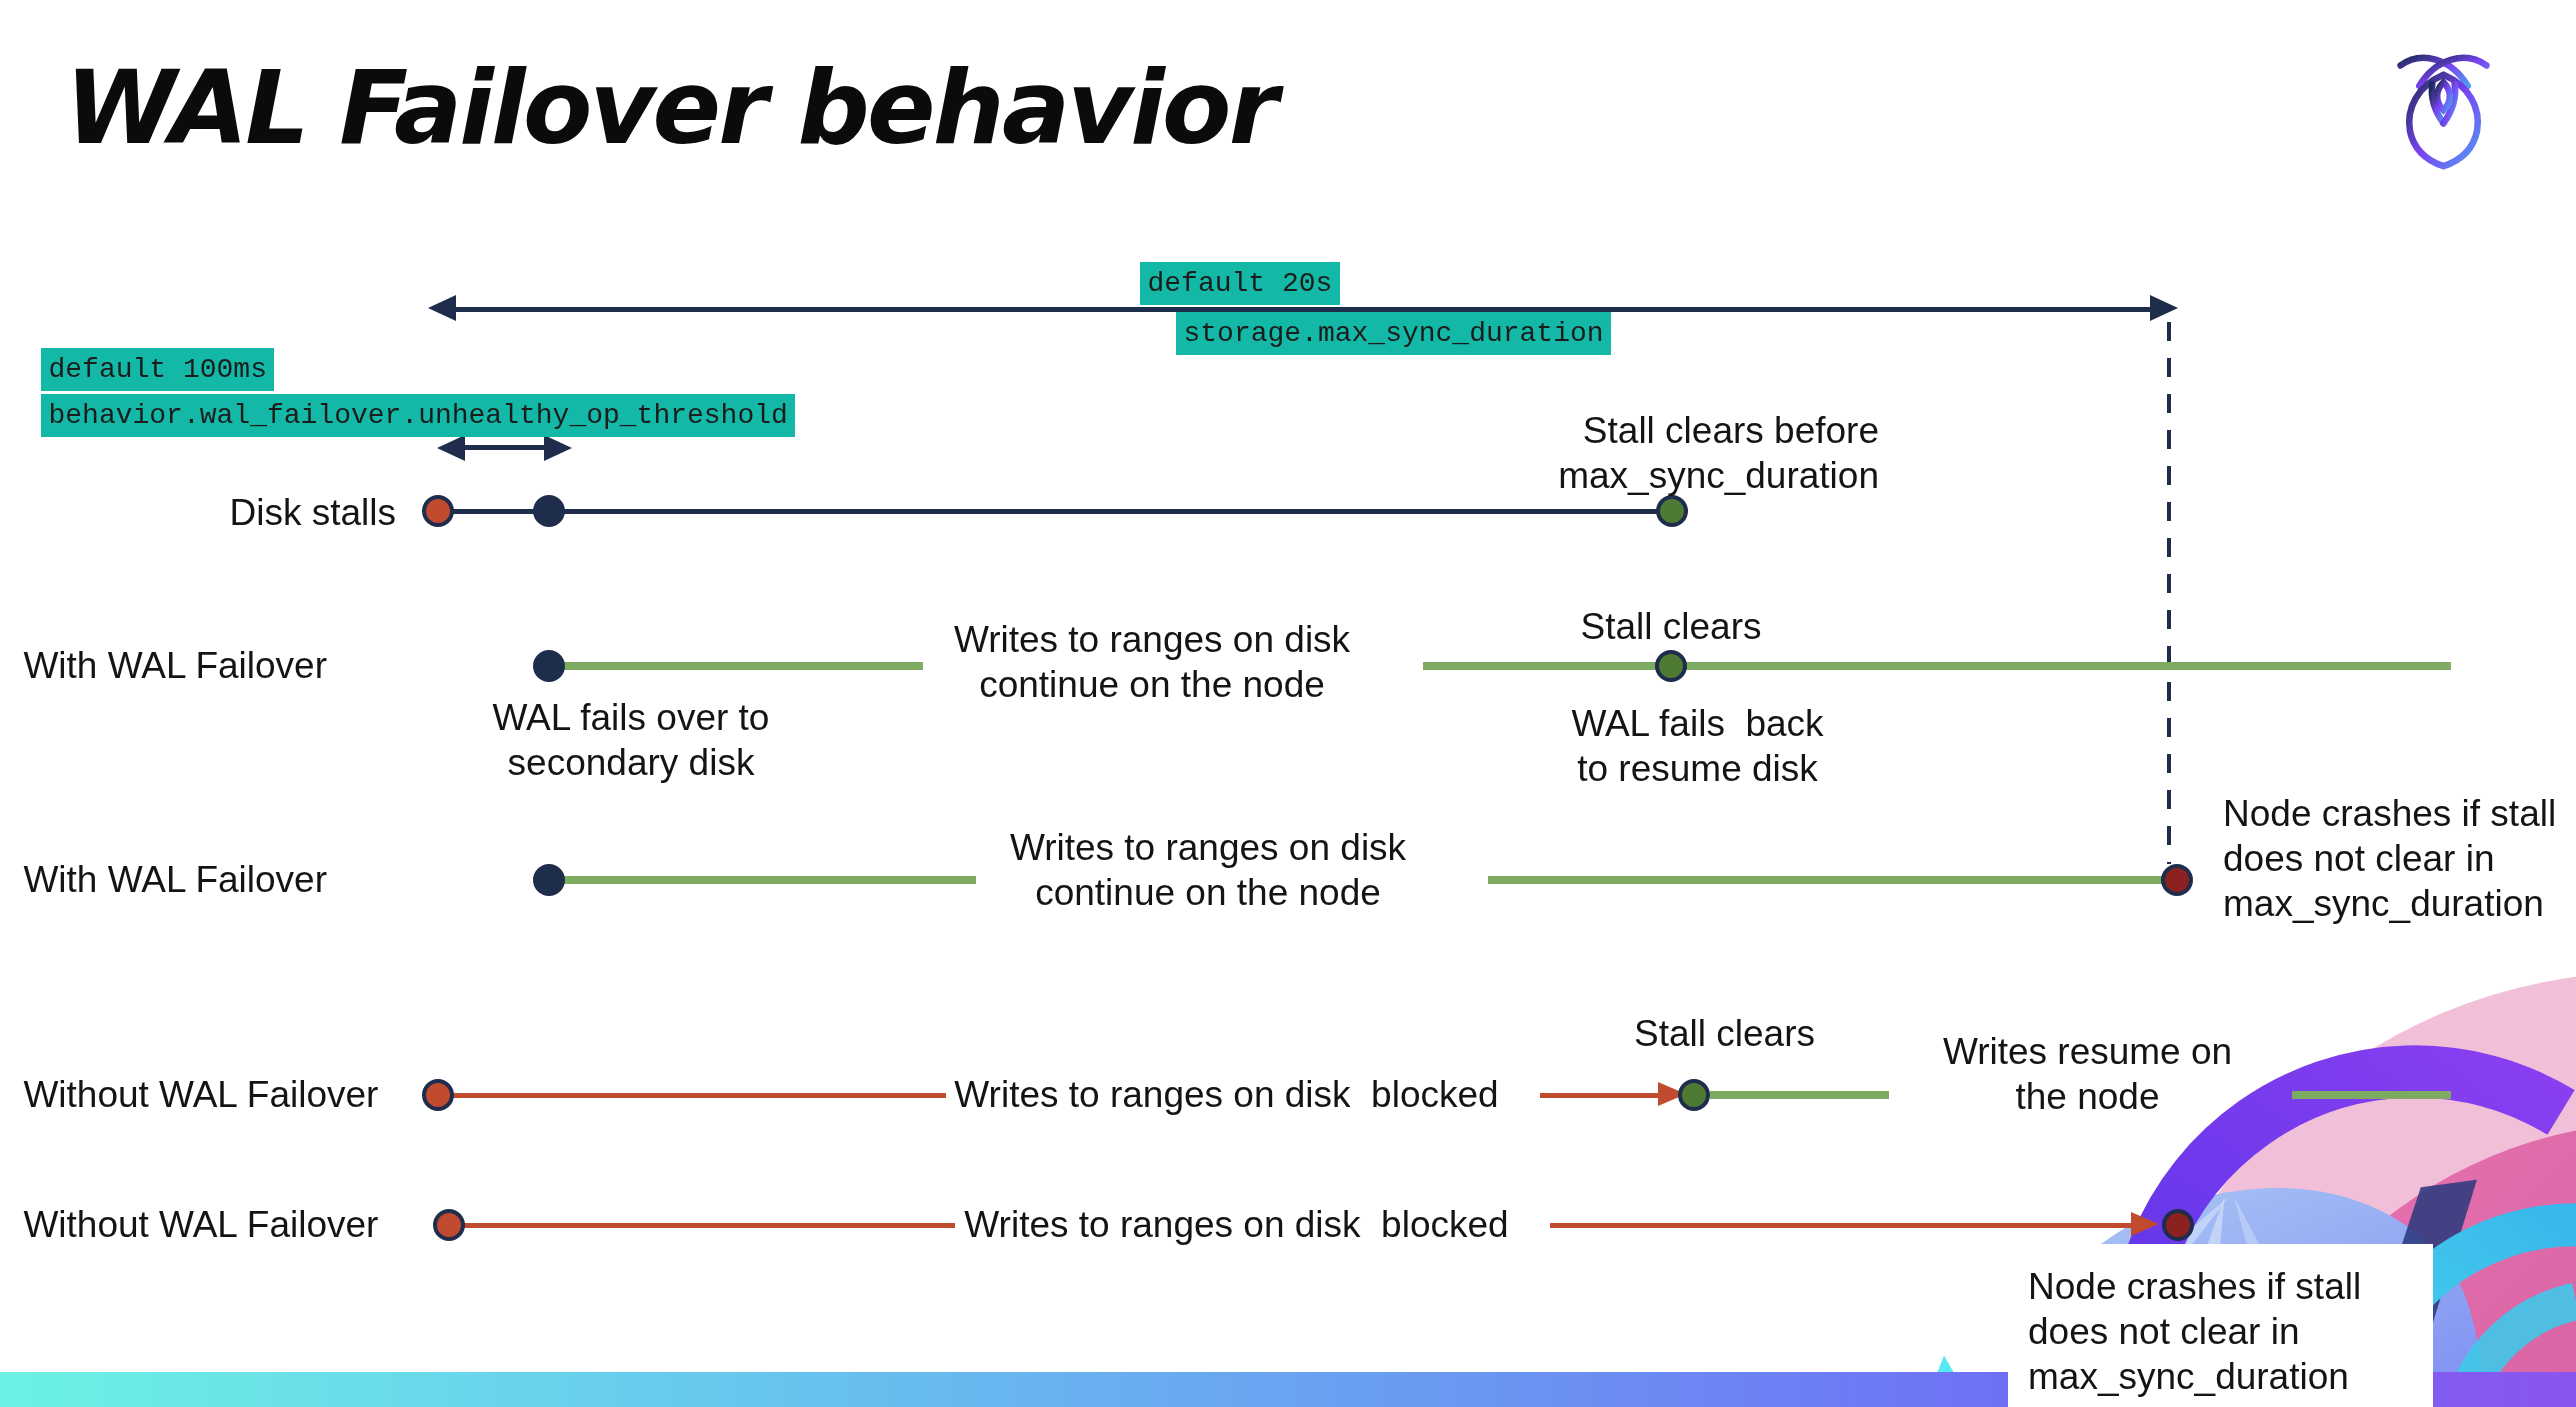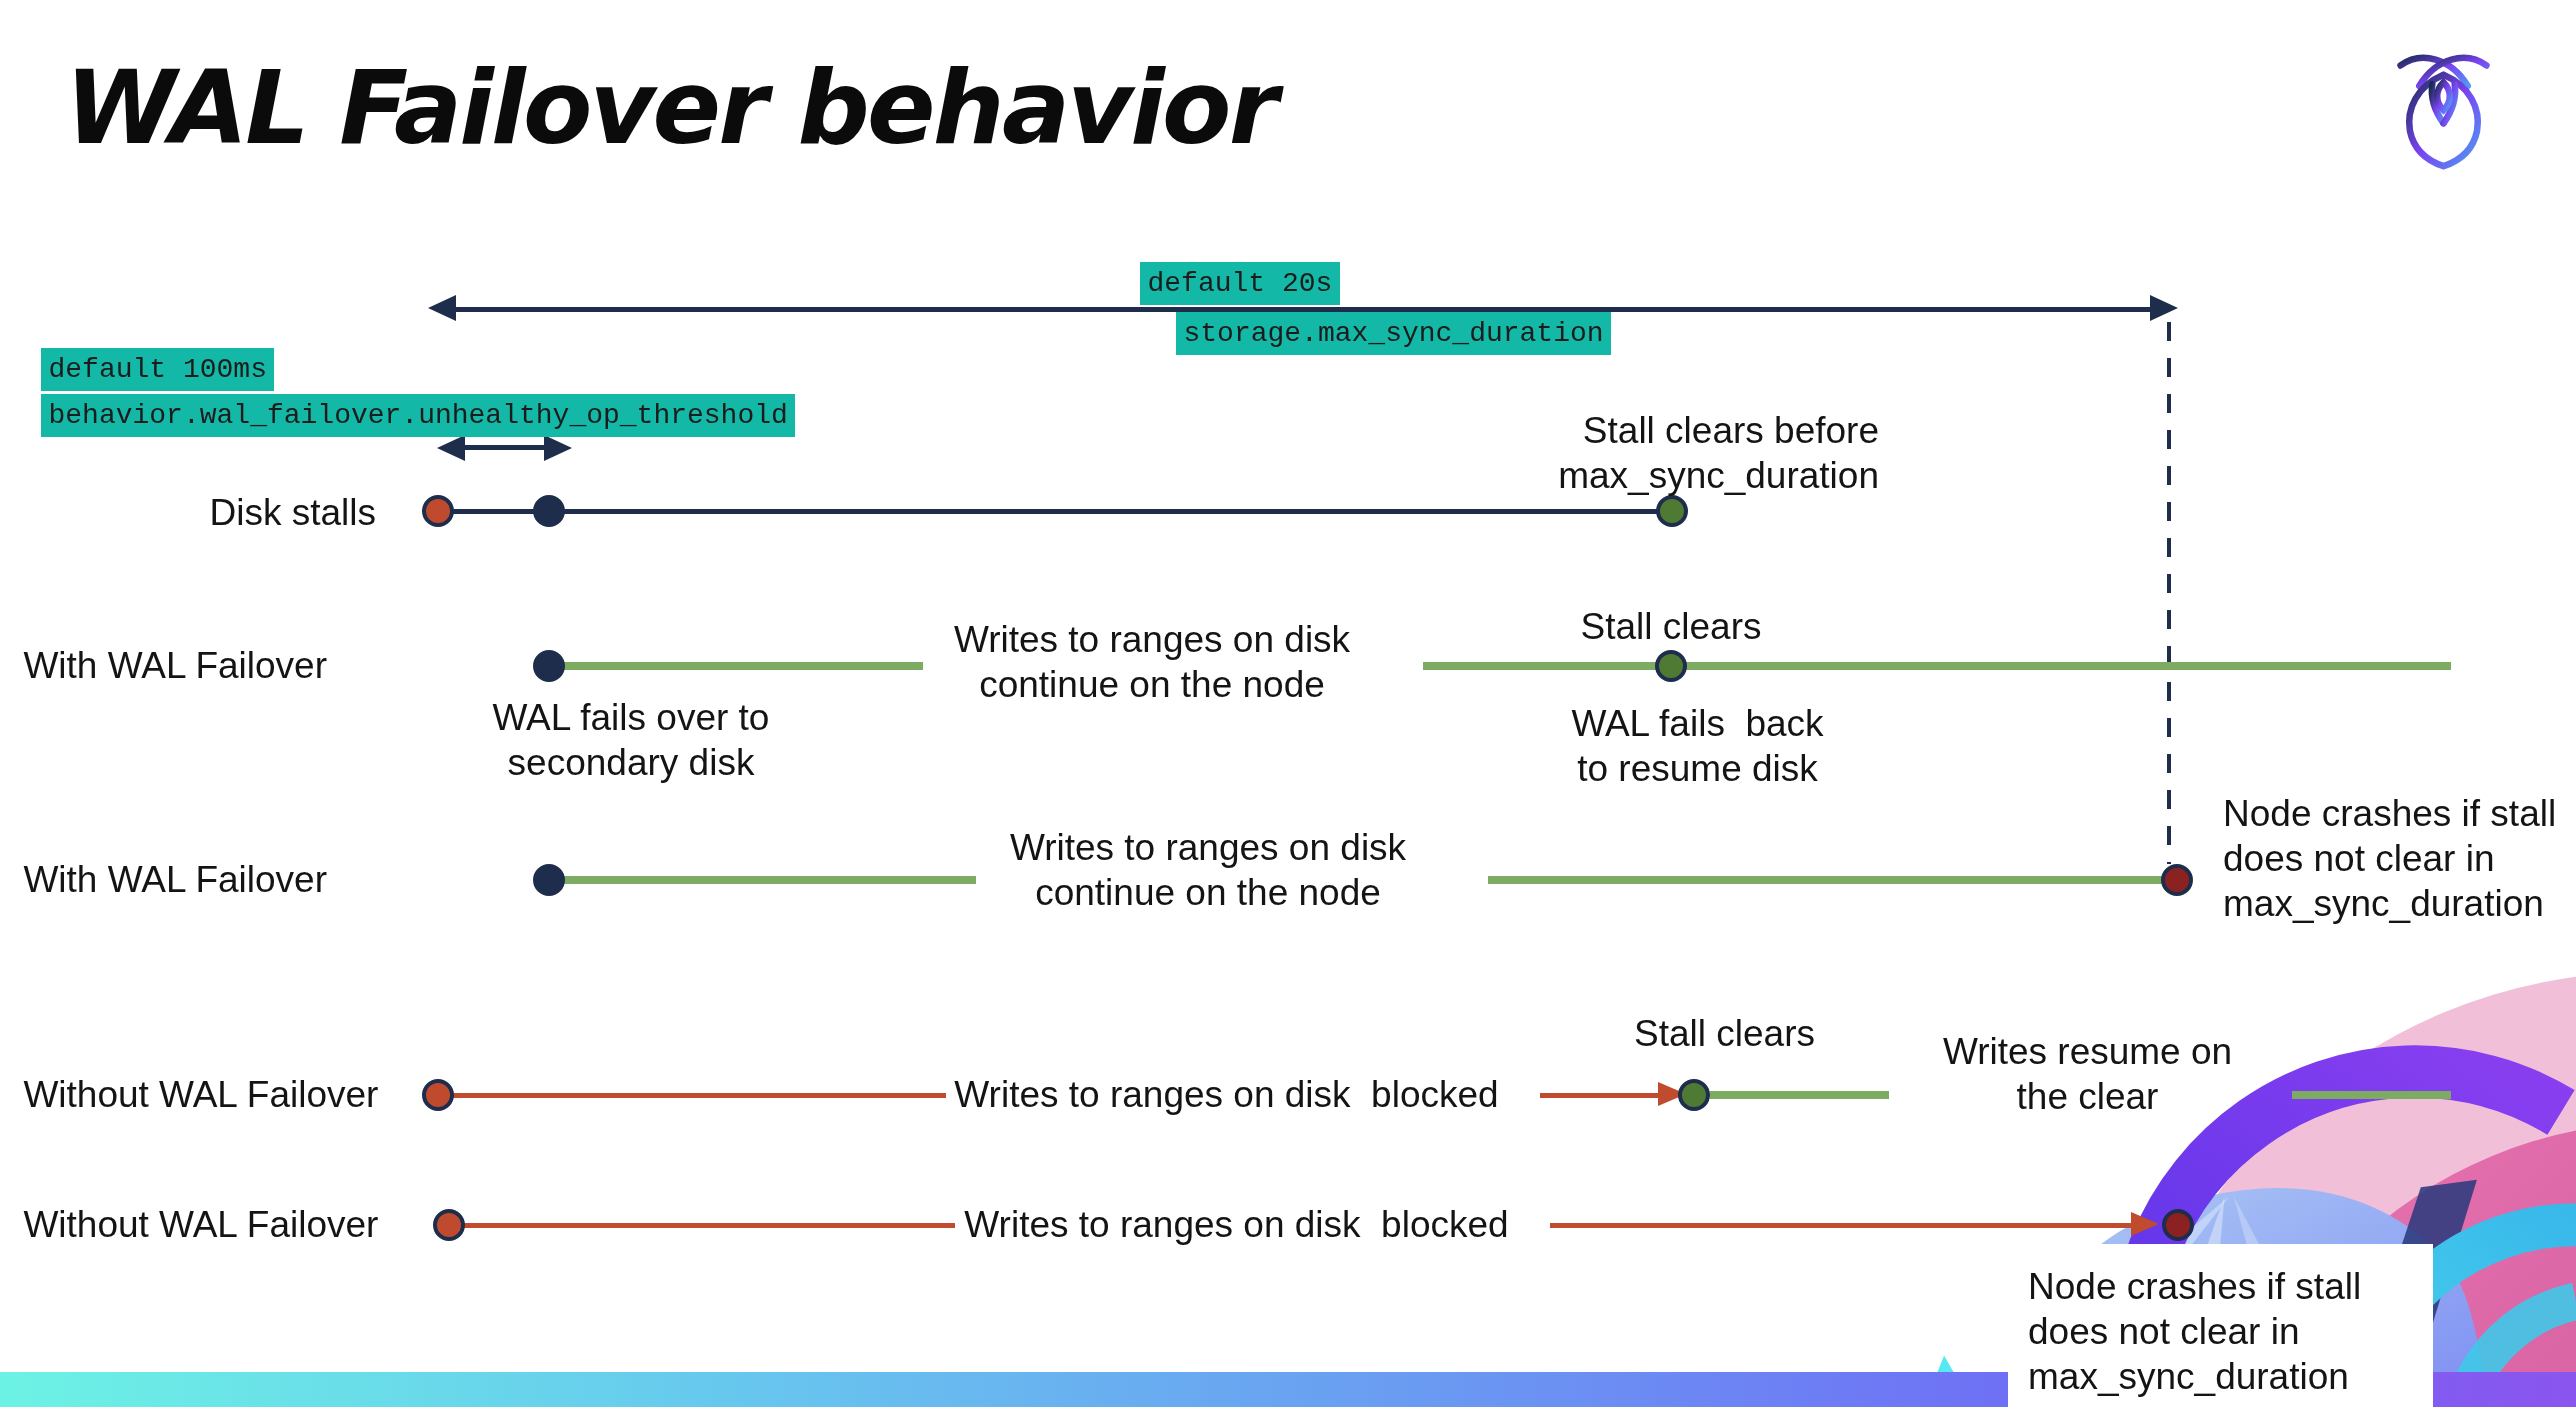--- a/index.html
+++ b/index.html
@@ -69,21 +69,21 @@
   <div class="abs code" style="left:1140px;top:312px;margin-left:36px;"><span>storage.max_sync_duration</span></div>
 
   <div class="abs dash-v" style="left:2167px;top:322px;height:542px;"></div>
 
   <div class="abs code" style="left:41px;top:348px;"><span>default 100ms</span></div>
   <div class="abs code" style="left:41px;top:394px;"><span>behavior.wal_failover.unhealthy_op_threshold</span></div>
   <div class="abs hline" style="left:454px;top:445px;width:97px;"></div>
   <div class="abs arr-l" style="left:437px;top:435px;"></div>
   <div class="abs arr-r" style="left:544px;top:435px;"></div>
 
-  <div class="abs note right" style="left:100px;top:490px;width:276px;">Disk stalls</div>
+  <div class="abs note right" style="left:120px;top:490px;width:276px;">Disk stalls</div>
   <div class="abs hline" style="left:438px;top:509px;width:1234px;"></div>
   <div class="abs dot dot-red" style="left:422px;top:495px;"></div>
   <div class="abs dot dot-navy" style="left:533px;top:495px;"></div>
   <div class="abs dot dot-green" style="left:1656px;top:495px;"></div>
   <div class="abs note center" style="left:1524px;top:408px;width:355px;text-align:right;">Stall clears before
 max_sync_duration</div>
 
   <div class="abs note" style="left:23.4px;top:643px;width:336px;">With WAL Failover</div>
   <div class="abs gline" style="left:557px;top:662px;width:366px;"></div>
   <div class="abs gline" style="left:1423px;top:662px;width:1028px;"></div>
@@ -112,21 +112,21 @@
   <div class="abs rline" style="left:447px;top:1093px;width:499px;"></div>
   <div class="abs rline" style="left:1540px;top:1093px;width:125px;"></div>
   <div class="abs arr-red" style="left:1658px;top:1082px;"></div>
   <div class="abs gline" style="left:1710px;top:1091px;width:179px;"></div>
   <div class="abs gline" style="left:2292px;top:1091px;width:159px;"></div>
   <div class="abs dot dot-red" style="left:422px;top:1079px;"></div>
   <div class="abs dot dot-green" style="left:1678px;top:1079px;"></div>
   <div class="abs note center" style="left:953px;top:1072px;width:547px;">Writes to ranges on disk  blocked</div>
   <div class="abs note center" style="left:1589px;top:1011px;width:271px;">Stall clears</div>
   <div class="abs note center" style="left:1924px;top:1029px;width:327px;">Writes resume on
-the clear</div>
+the node</div>
 
   <div class="abs note" style="left:23.4px;top:1202px;width:393px;">Without WAL Failover</div>
   <div class="abs rline" style="left:460px;top:1223px;width:495px;"></div>
   <div class="abs rline" style="left:1550px;top:1223px;width:587px;"></div>
   <div class="abs arr-red" style="left:2131px;top:1212px;"></div>
   <div class="abs dot dot-red" style="left:433px;top:1209px;"></div>
   <div class="abs dot dot-crash" style="left:2162px;top:1209px;"></div>
   <div class="abs note center" style="left:963px;top:1202px;width:547px;">Writes to ranges on disk  blocked</div>
 
   <div class="abs callout"></div>

